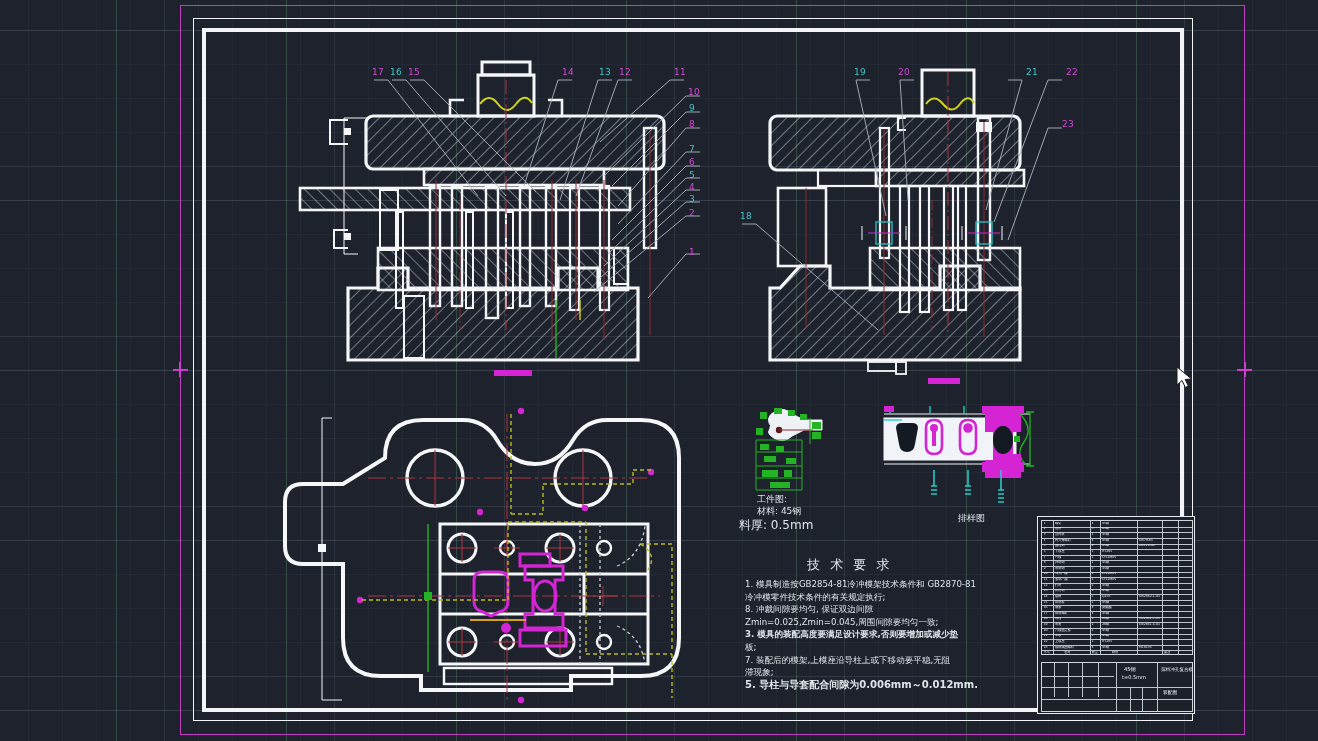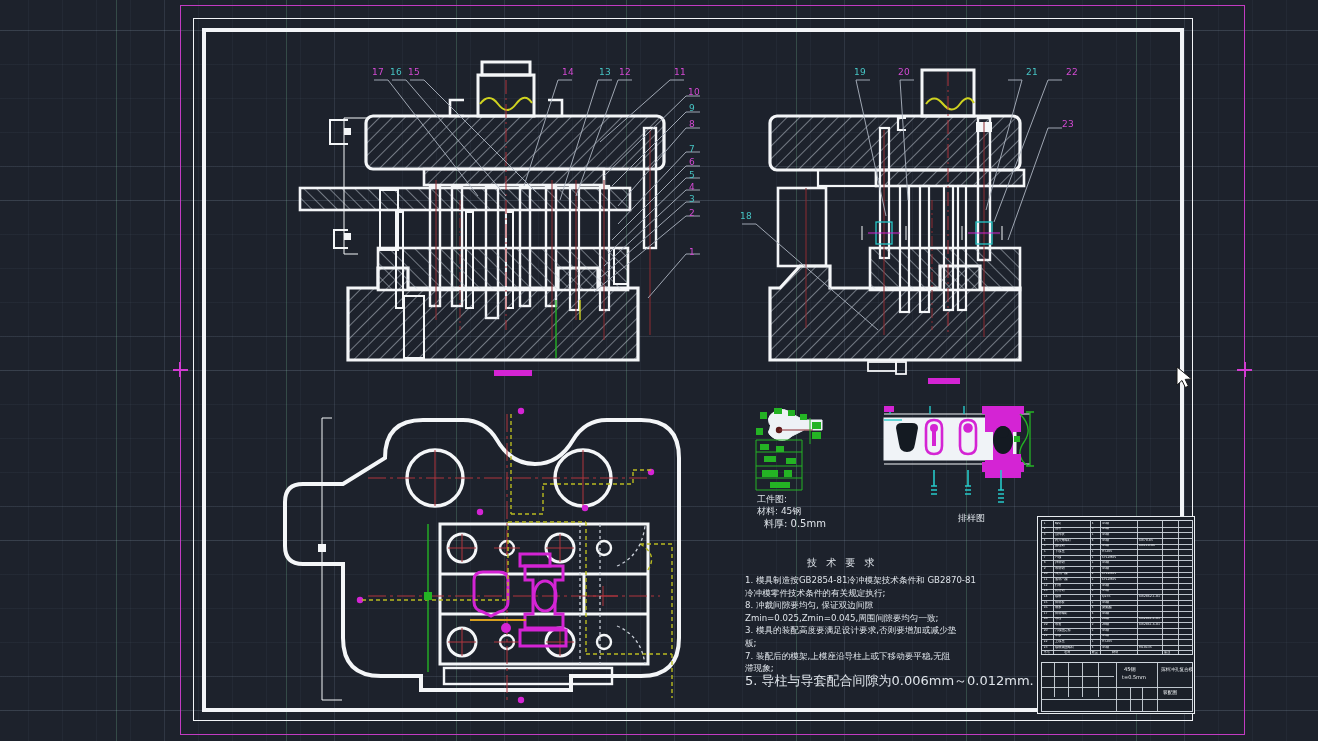--- a/index.html
+++ b/index.html
@@ -374,21 +374,21 @@
       <rect x="762" y="470" width="16" height="7" class="grnf" stroke="none"></rect>
       <rect x="784" y="470" width="8" height="7" class="grnf" stroke="none"></rect>
       <rect x="770" y="482" width="20" height="6" class="grnf" stroke="none"></rect>
       <path stroke-width="1" d="M756 440 h46 M756 452 h46 M756 466 h46 M756 478 h46 M756 490 h46
                                  M756 440 v50 M802 440 v50 M810 418 v26"></path>
     </g>
   </svg>
 
   <div class="cn" style="left:757px;top:493px;font-size:9px">工件图:</div>
   <div class="cn" style="left:757px;top:505px;font-size:9px">材料: 45钢</div>
-  <div class="cn" style="left:764px;top:517px;font-size:10px">料厚: 0.5mm</div>
+  <div class="cn" style="left:739px;top:517px;font-size:12px">料厚: 0.5mm</div>
 
   <svg width="1318" height="741">
     <g>
       <rect x="884" y="418" width="132" height="42" fill="#f0f3f7" stroke="#f0f3f7" stroke-width="1"></rect>
       <path class="wt" d="M884 414 h146 M884 464 h146" stroke-width="1.4"></path>
     </g>
 
     <g>
       <path d="M896 428 q0 -5 6 -5 h10 q6 0 6 5 l-3 16 q-1 8 -8 8 q-7 0 -8 -8 z" fill="#141a22"></path>
     </g>
@@ -426,31 +426,31 @@
     <g>
       <rect class="magf" x="884" y="406" width="10" height="6"></rect>
       <rect class="magf" x="993" y="454" width="28" height="6"></rect>
       <path class="cyn" stroke-width="1.4" d="M884 420 h18"></path>
     </g>
   </svg>
 
   <div class="cn" style="left:958px;top:512px;font-size:9px">排样图</div>
 
   <div style="position:absolute;left:745px;top:556px;width:270px;">
-    <div class="cn" style="position:relative;left:62px;font-size:10px;letter-spacing:3px;">技 术 要 求</div>
+    <div class="cn" style="position:relative;left:62px;font-size:13px;letter-spacing:3px;">技 术 要 求</div>
     <div style="margin-top:4px;">
       <div class="cn" style="position:relative;font-size:8.6px;line-height:12.6px;">1. 模具制造按GB2854-81冷冲模架技术条件和 GB2870-81</div>
       <div class="cn" style="position:relative;font-size:8.6px;line-height:12.6px;">冷冲模零件技术条件的有关规定执行;</div>
       <div class="cn" style="position:relative;font-size:8.6px;line-height:12.6px;">8. 冲裁间隙要均匀, 保证双边间隙</div>
       <div class="cn" style="position:relative;font-size:8.6px;line-height:12.6px;">Zmin=0.025,Zmin=0.045,周围间隙要均匀一致;</div>
-      <div class="cn" style="position:relative;font-size:8.6px;line-height:12.6px;">3. 模具的装配高度要满足设计要求,否则要增加或减少垫</div>
+      <div class="cn" style="position:relative;font-size:8.6px;line-height:12.6px;font-weight:bold;">3. 模具的装配高度要满足设计要求,否则要增加或减少垫</div>
       <div class="cn" style="position:relative;font-size:8.6px;line-height:12.6px;">板;</div>
       <div class="cn" style="position:relative;font-size:8.6px;line-height:12.6px;">7. 装配后的模架,上模座沿导柱上或下移动要平稳,无阻</div>
       <div class="cn" style="position:relative;font-size:8.6px;line-height:12.6px;">滞现象;</div>
-      <div class="cn" style="position:relative;font-size:13px;line-height:12.6px;">5. 导柱与导套配合间隙为0.006mm～0.012mm.</div>
+      <div class="cn" style="position:relative;font-size:10px;line-height:12.6px;font-weight:bold;">5. 导柱与导套配合间隙为0.006mm～0.012mm.</div>
     </div>
   </div>
 
   <div class="tb" style="left:1037px;top:516px;width:158px;height:198px;background:#1b2029;">
 
     <div id="bom" style="position:absolute;left:3px;top:3px;width:152px;height:135px;border:1px solid #cfd6de;box-sizing:border-box;">
         <div class="tbcol" style="left: 11px;"></div>
         <div class="tbcol" style="left: 48px;"></div>
         <div class="tbcol" style="left: 58px;"></div>
         <div class="tbcol" style="left: 95px;"></div>

